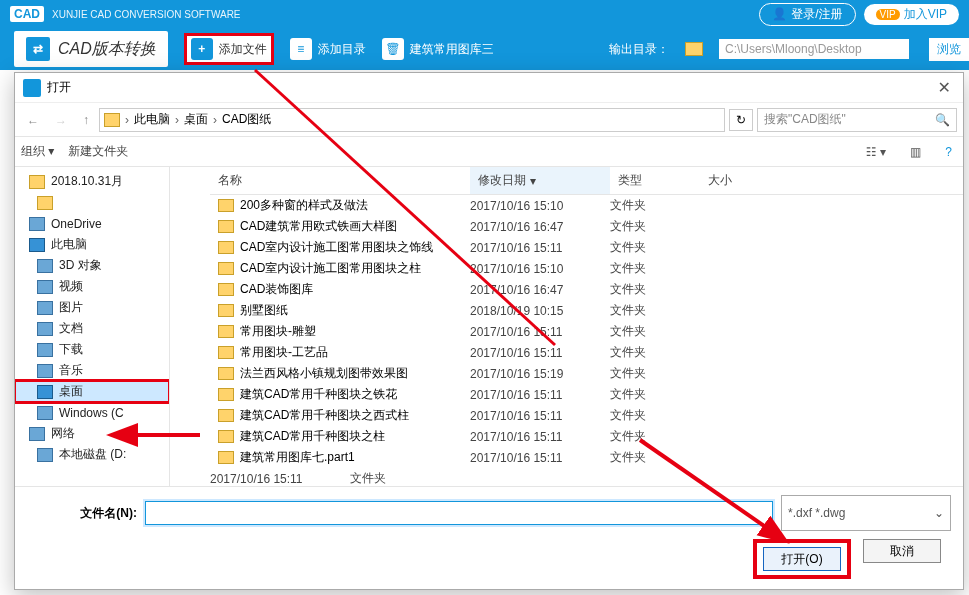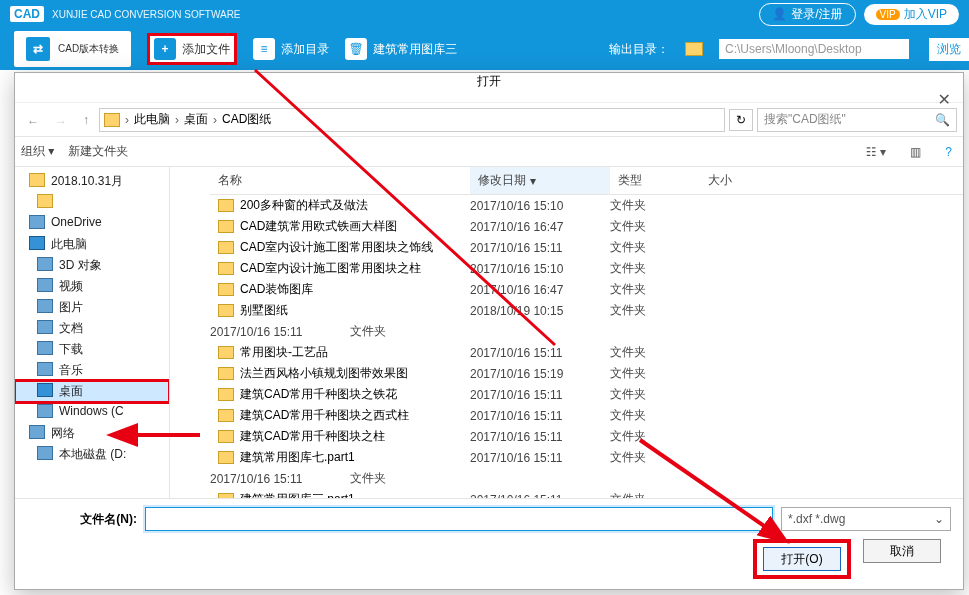--- a/index.html
+++ b/index.html
@@ -21,40 +21,40 @@
 .outline-red { border: 3px solid #e60012; }
 .hl-add { background: #fff; padding: 2px 4px; }
 .hl-add .sq { background: #1296db; color: #fff; font-weight: bold; }
 .hl-add span.lbl { color: #333; }
 .out-label { margin-left: auto; }
 .out-box { background: #fff; color: #999; width: 190px; padding: 3px 6px; white-space: nowrap; overflow: hidden; }
 .browse-btn { background: #fff; color: #1296db; padding: 3px 8px; margin-left: 4px; }
 
 
 .dialog { position: absolute; left: 14px; top: 72px; width: 950px; height: 518px; background: #fff; border: 1px solid #aaa; box-shadow: 0 6px 22px rgba(0,0,0,.25); display: flex; flex-direction: column; }
-.dlg-title { height: 30px; display: flex; align-items: center; padding: 0 8px; border-bottom: 1px solid #eee; flex-direction: column; }
+.dlg-title { height: 30px; display: flex; align-items: center; padding: 0 8px; border-bottom: 1px solid #eee; }
 .dlg-title .ic { width: 18px; height: 18px; background: #1296db; border-radius: 2px; margin-right: 6px; }
 .dlg-title .x { margin-left: auto; font-size: 16px; color: #555; padding: 0 4px; }
 
 .navrow { height: 34px; display: flex; align-items: center; border-bottom: 1px solid #e5e5e5; padding: 0 6px; gap: 4px; }
 .navrow .arw { color: #888; padding: 0 6px; }
 .navrow .crumb { border: 1px solid #ccc; background: #fff; flex: 1; height: 24px; display: flex; align-items: center; padding: 0 4px; gap: 2px; }
 .crumb .fld { width: 16px; height: 14px; background: #ffd36b; border: 1px solid #c9a02a; }
 .crumb .sep { color: #666; padding: 0 3px; }
 .navrow .refresh { border: 1px solid #ccc; padding: 3px 6px; }
 .navrow .search { border: 1px solid #ccc; height: 24px; width: 200px; display: flex; align-items: center; padding: 0 6px; color: #888; gap: 4px; }
 .navrow .search .mg { color: #666; }
 
 .orgrow { height: 30px; display: flex; align-items: center; padding: 0 6px; gap: 14px; border-bottom: 1px solid #e5e5e5; color: #444; }
 .orgrow .spacer { flex: 1; }
 .orgrow .vbtn { border: 1px solid transparent; padding: 2px 4px; color: #555; display: flex; align-items: center; gap: 2px; }
 
 .body { flex: 1; display: flex; overflow: hidden; }
 .tree { width: 155px; border-right: 1px solid #e5e5e5; overflow: hidden; padding: 4px 0; }
-.tree .node { display: flex; gap: 6px; padding: 2px 4px 2px 22px; color: #222; white-space: nowrap; height: 21px; }
+.tree .node { display: flex; align-items: center; gap: 6px; padding: 2px 4px 2px 22px; color: #222; white-space: nowrap; height: 21px; }
 .tree .node.top { padding-left: 14px; }
 .tree .node .dot { width: 16px; height: 14px; flex-shrink: 0; }
 .fld-i { background: #ffd36b; border: 1px solid #c9a02a; }
 .drv-i { background: #6aa7d6; border: 1px solid #3971a0; }
 .mon-i { background: #3692d6; border: 1px solid #1a5a8c; }
 .node.sel { background: #cde8ff; }
 .hl-desktop { outline: 3px solid #e60012; outline-offset: -1px; }
 
 .files { flex: 1; display: flex; flex-direction: column; margin-left: 40px; }
 .cols { display: flex; border-bottom: 1px solid #e5e5e5; color: #444; }
@@ -67,21 +67,21 @@
 .row { display: flex; align-items: center; height: 21px; }
 .row .nm { width: 260px; display: flex; align-items: center; gap: 6px; padding-left: 8px; }
 .row .nm .fi { width: 16px; height: 13px; background: #ffd36b; border: 1px solid #c9a02a; flex-shrink: 0; }
 .row .dt { width: 140px; color: #444; }
 .row .tp { width: 90px; color: #444; }
 
 .footer { border-top: 1px solid #e5e5e5; padding: 8px 12px 10px; display: flex; flex-direction: column; gap: 8px; }
 .fn-row { display: flex; align-items: center; gap: 8px; }
 .fn-row .lbl { width: 110px; text-align: right; font-weight: bold; }
 .fn-row input[type=text] { flex: 1; border: 1px solid #1296db; height: 24px; padding: 0 4px; outline: 2px solid #cde8ff; }
-.fn-row .combo { width: 170px; border: 1px solid #aaa; height: 24px; display: flex; align-items: center; justify-content: space-between; padding: 0 6px; color: #555; }
+.fn-row .combo { width: 170px; border: 1px solid #aaa; height: 36px; display: flex; align-items: center; justify-content: space-between; padding: 0 6px; color: #555; }
 .btn-row { display: flex; justify-content: flex-end; gap: 12px; padding-right: 10px; }
 .hl-open { border: 4px solid #e60012; padding: 4px 6px; display: flex; align-items: center; gap: 8px; }
 .btn { border: 1px solid #888; background: #f4f4f4; width: 78px; height: 24px; display: flex; align-items: center; justify-content: center; }
 .btn.primary { border: 1px solid #1565c0; background: #eaf2fb; }
 svg.overlay { position: absolute; left: 0; top: 0; pointer-events: none; }
 </style>
 </head>
 <body>
 
 <div class="appbar">
@@ -94,21 +94,21 @@
   </span>
   <span class="pill" style="background:#fff;color:#1296db;border:none;">
     <span style="background:#ff9b00;color:#fff;border-radius:8px;padding:0 4px;font-size:10px;">VIP</span>
     <span>加入VIP</span>
   </span>
 </div>
 
 <div class="toolbar">
   <div class="tb-convert">
     <span class="ci">⇄</span>
-    <span style="font-size:10px;">CAD版本转换</span>
+    <span style="font-size:16px;font-style:italic;">CAD版本转换</span>
   </div>
   <div class="outline-red hl-add tb-btn">
     <span class="sq">+</span>
     <span class="lbl">添加文件</span>
   </div>
   <div class="tb-btn">
     <span class="sq" style="background:#fff;color:#1296db;">≡</span>
     <span>添加目录</span>
   </div>
   <div class="tb-btn">
@@ -269,20 +269,24 @@
           </div>
           <div class="row">
             <div class="nm">
               <span class="fi"></span>
               <span>别墅图纸</span>
             </div>
             <div class="dt">2018/10/19 10:15</div>
             <div class="tp">文件夹</div>
           </div>
           <div class="row">
+            <div class="nm">
+              <span class="fi"></span>
+              <span>常用图块-雕塑</span>
+            </div>
             <div class="dt">2017/10/16 15:11</div>
             <div class="tp">文件夹</div>
           </div>
           <div class="row">
             <div class="nm">
               <span class="fi"></span>
               <span>常用图块-工艺品</span>
             </div>
             <div class="dt">2017/10/16 15:11</div>
             <div class="tp">文件夹</div>

